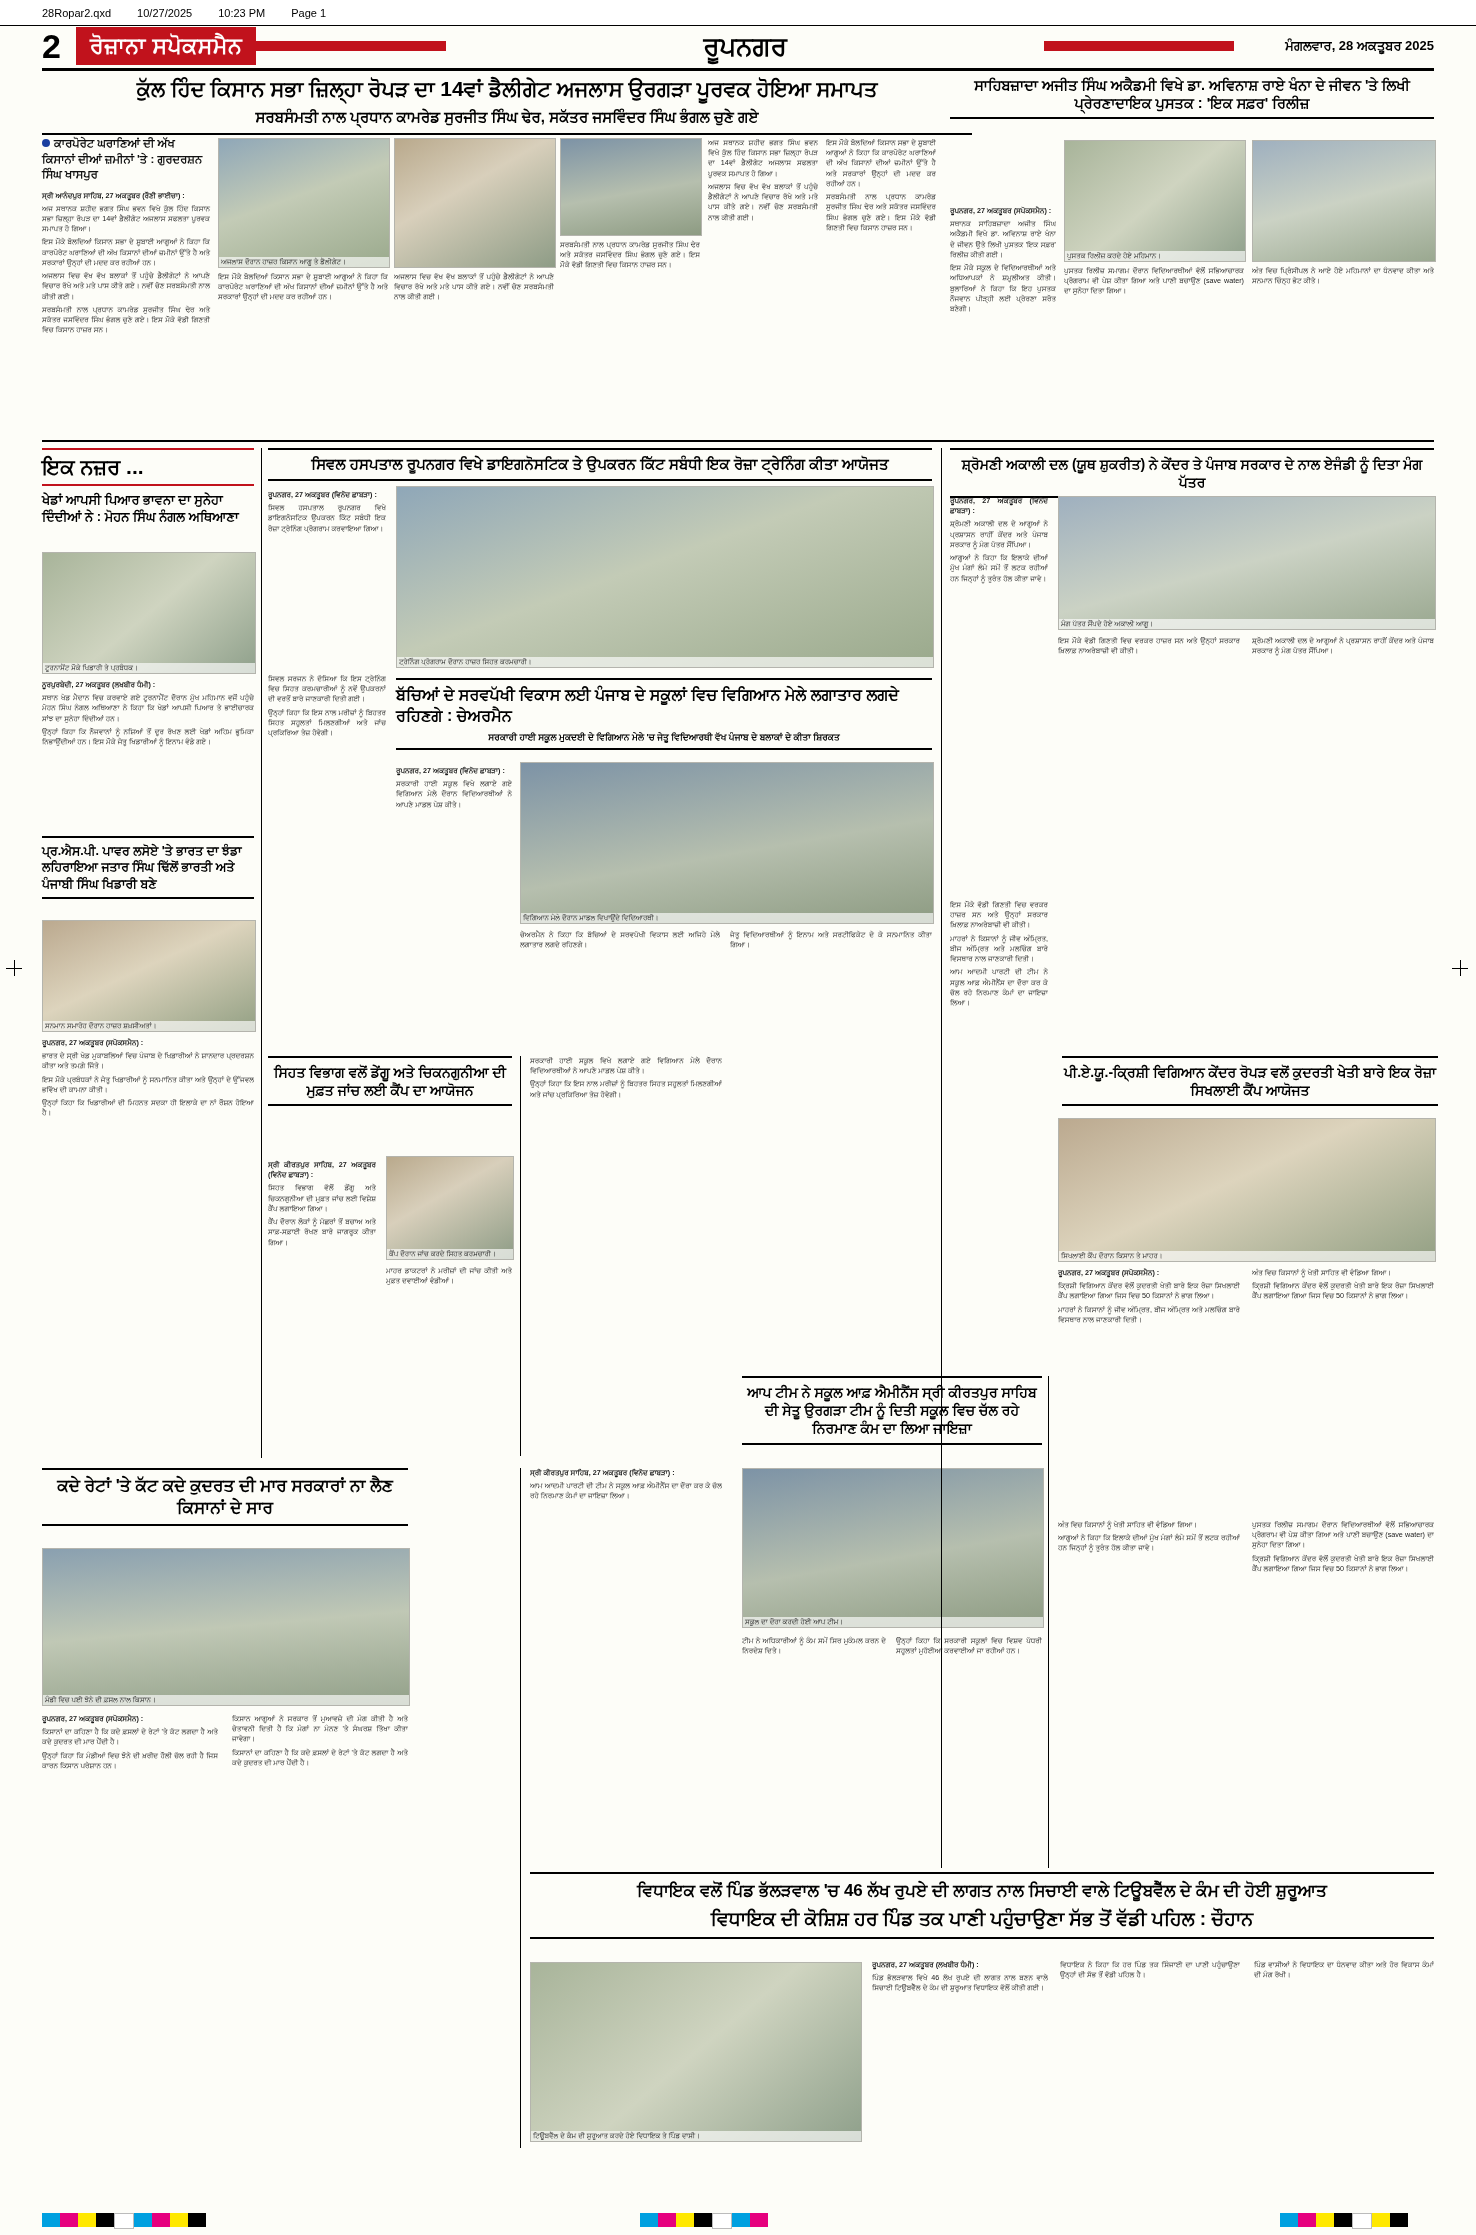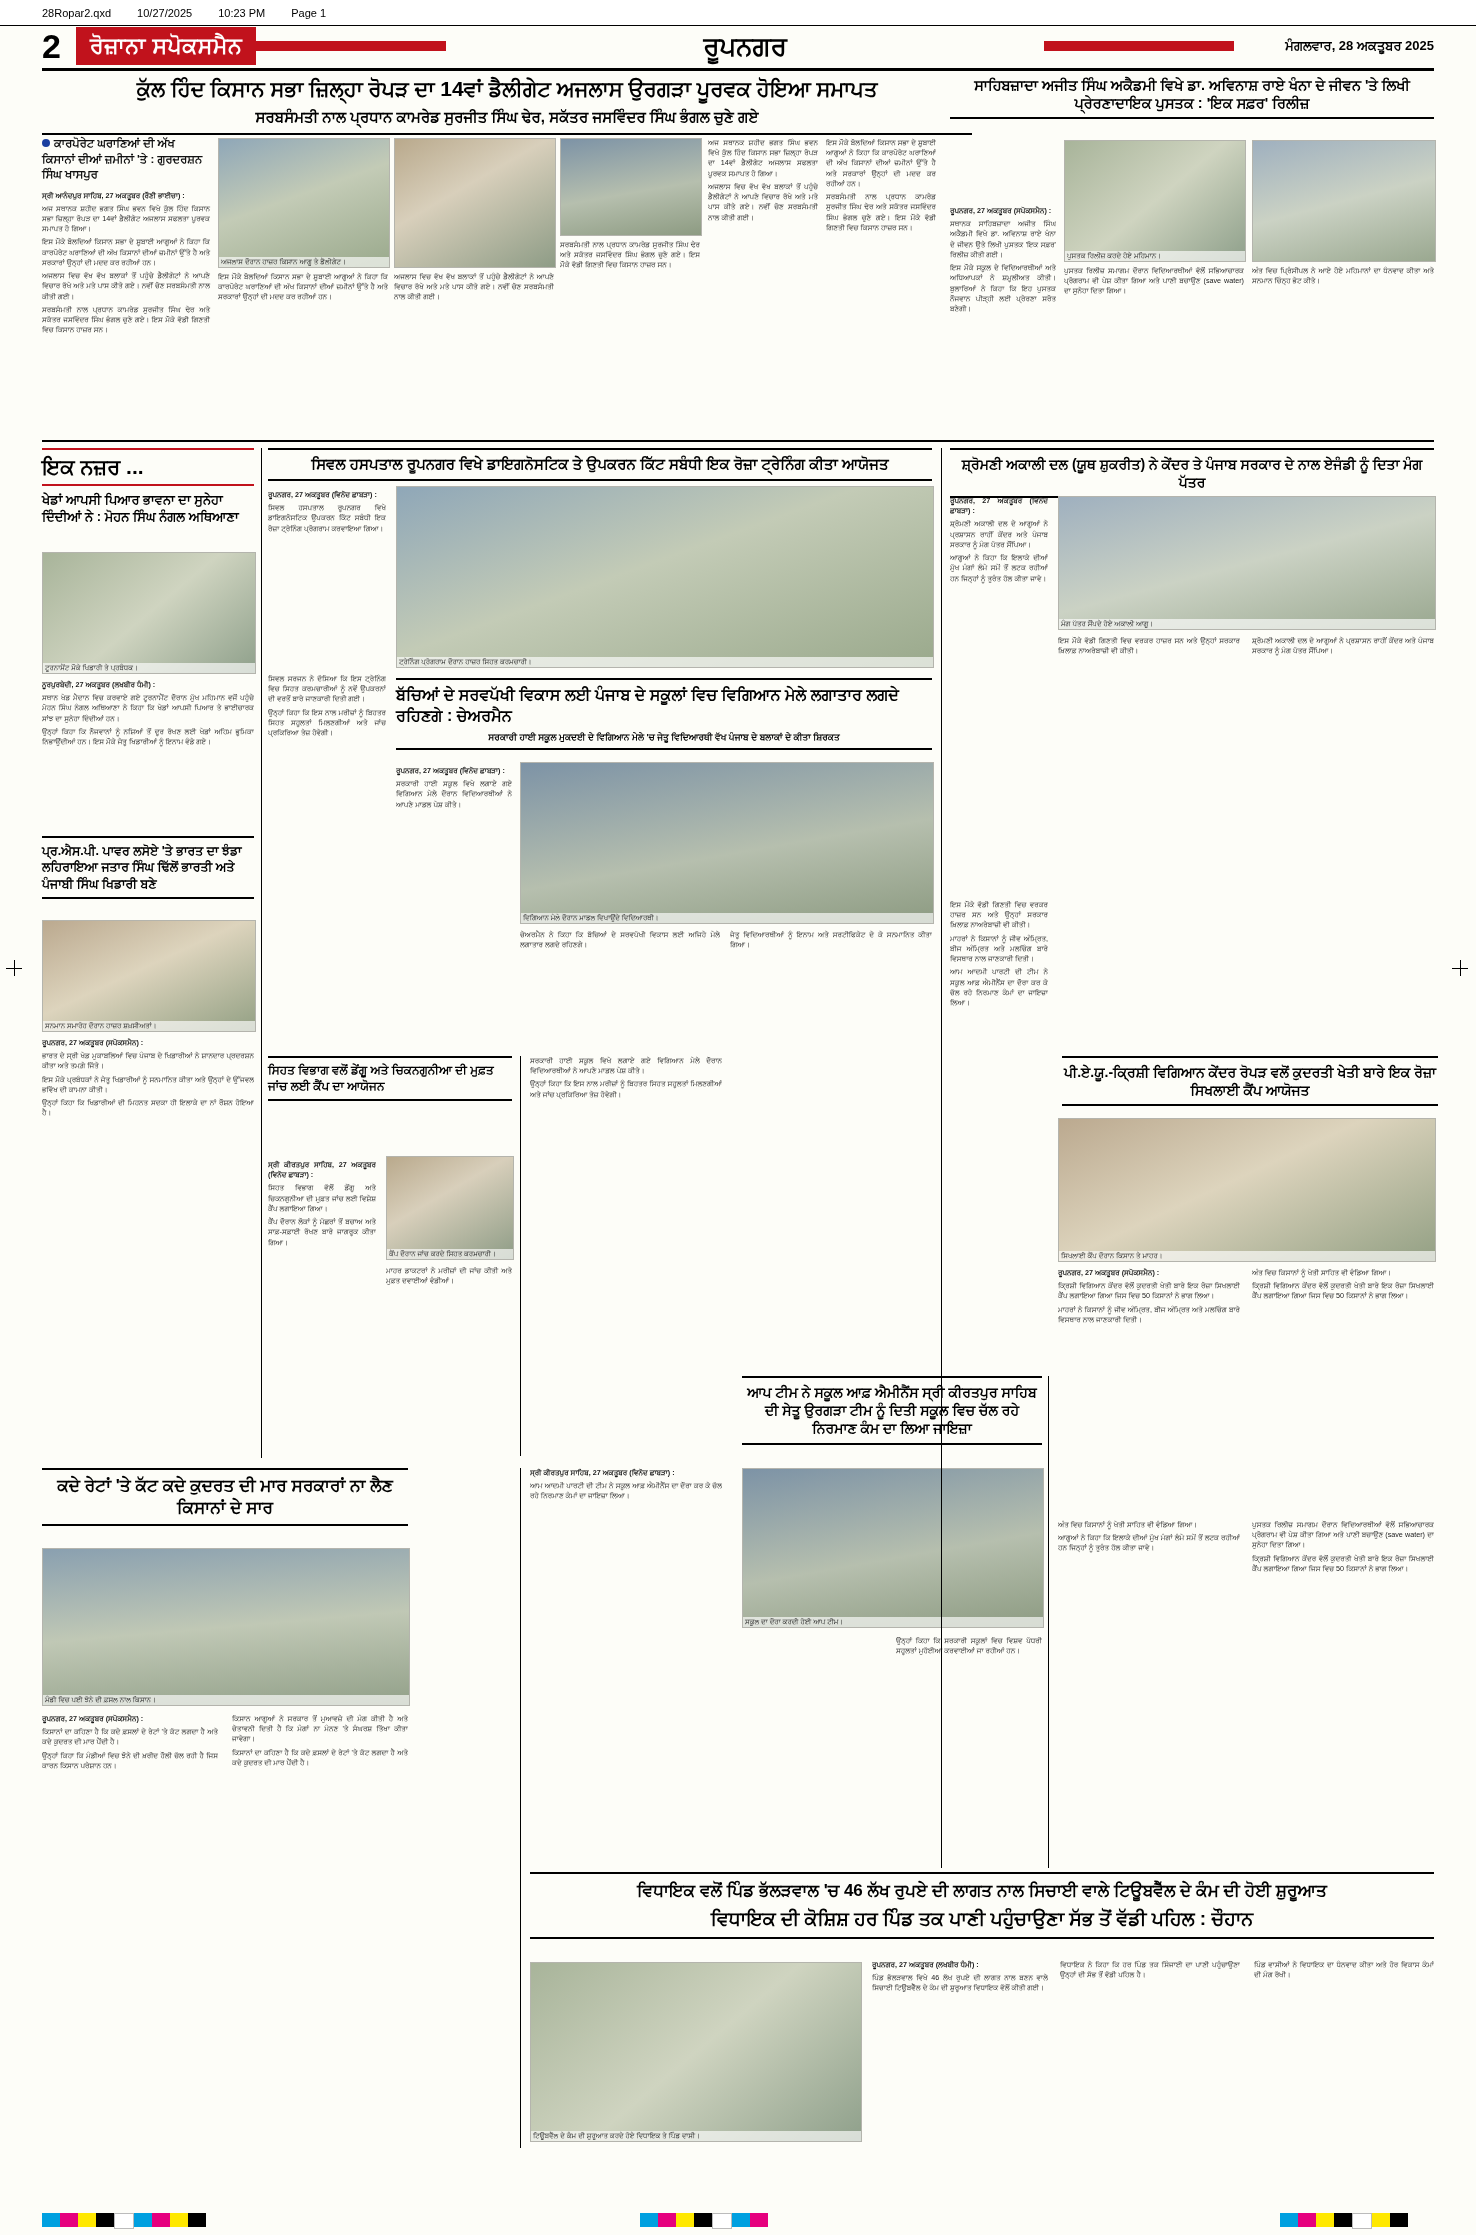--- a/index.html
+++ b/index.html
@@ -242,21 +242,21 @@
   </div>
   <div class="txt" style="position:absolute;top:930px;left:520px;width:200px;height:116px;overflow:hidden;">
     <p>ਚੇਅਰਮੈਨ ਨੇ ਕਿਹਾ ਕਿ ਬੱਚਿਆਂ ਦੇ ਸਰਵਪੱਖੀ ਵਿਕਾਸ ਲਈ ਅਜਿਹੇ ਮੇਲੇ ਲਗਾਤਾਰ ਲਗਦੇ ਰਹਿਣਗੇ।</p>
   </div>
   <div class="txt" style="position:absolute;top:930px;left:730px;width:202px;height:116px;overflow:hidden;">
     <p>ਜੇਤੂ ਵਿਦਿਆਰਥੀਆਂ ਨੂੰ ਇਨਾਮ ਅਤੇ ਸਰਟੀਫਿਕੇਟ ਦੇ ਕੇ ਸਨਮਾਨਿਤ ਕੀਤਾ ਗਿਆ।</p>
   </div>
 
   <div style="position:absolute;top:1056px;left:268px;width:244px;">
     <div class="blackline" style="margin-bottom:5px;"></div>
-    <div class="hl" style="font-size:12px;line-height:1.3;">ਸਿਹਤ ਵਿਭਾਗ ਵਲੋਂ ਡੇਂਗੂ ਅਤੇ ਚਿਕਨਗੁਨੀਆ ਦੀ ਮੁਫ਼ਤ ਜਾਂਚ ਲਈ ਕੈਂਪ ਦਾ ਆਯੋਜਨ</div>
+    <div class="hl" style="font-size:14px;line-height:1.3;text-align:center;">ਸਿਹਤ ਵਿਭਾਗ ਵਲੋਂ ਡੇਂਗੂ ਅਤੇ ਚਿਕਨਗੁਨੀਆ ਦੀ ਮੁਫ਼ਤ ਜਾਂਚ ਲਈ ਕੈਂਪ ਦਾ ਆਯੋਜਨ</div>
     <div class="blackline" style="margin-top:5px;"></div>
   </div>
   <div class="txt" style="position:absolute;top:1160px;left:268px;width:108px;height:300px;overflow:hidden;">
     <p><span class="lead">ਸ੍ਰੀ ਕੀਰਤਪੁਰ ਸਾਹਿਬ, 27 ਅਕਤੂਬਰ (ਵਿਨੋਦ ਛਾਬੜਾ) :</span></p>
     <p>ਸਿਹਤ ਵਿਭਾਗ ਵੱਲੋਂ ਡੇਂਗੂ ਅਤੇ ਚਿਕਨਗੁਨੀਆ ਦੀ ਮੁਫ਼ਤ ਜਾਂਚ ਲਈ ਵਿਸ਼ੇਸ਼ ਕੈਂਪ ਲਗਾਇਆ ਗਿਆ।</p>
     <p>ਕੈਂਪ ਦੌਰਾਨ ਲੋਕਾਂ ਨੂੰ ਮੱਛਰਾਂ ਤੋਂ ਬਚਾਅ ਅਤੇ ਸਾਫ਼-ਸਫ਼ਾਈ ਰੱਖਣ ਬਾਰੇ ਜਾਗਰੂਕ ਕੀਤਾ ਗਿਆ।</p>
   </div>
   <div class="photo p-b" style="position:absolute;top:1156px;left:386px;width:126px;height:102px;">
     <div class="cap">ਕੈਂਪ ਦੌਰਾਨ ਜਾਂਚ ਕਰਦੇ ਸਿਹਤ ਕਰਮਚਾਰੀ।</div>
   </div>
@@ -317,20 +317,23 @@
     <div class="blackline" style="margin-bottom:5px;"></div>
     <div class="hl" style="font-size:14px;line-height:1.3;text-align:center;">ਆਪ ਟੀਮ ਨੇ ਸਕੂਲ ਆਫ਼ ਐਮੀਨੈਂਸ ਸ੍ਰੀ ਕੀਰਤਪੁਰ ਸਾਹਿਬ ਦੀ ਸੇਤੂ ਉਰਗੜਾ ਟੀਮ ਨੂੰ ਦਿਤੀ ਸਕੂਲ ਵਿਚ ਚੱਲ ਰਹੇ ਨਿਰਮਾਣ ਕੰਮ ਦਾ ਲਿਆ ਜਾਇਜ਼ਾ</div>
     <div class="blackline" style="margin-top:5px;"></div>
   </div>
   <div class="txt" style="position:absolute;top:1468px;left:530px;width:192px;height:190px;overflow:hidden;">
     <p><span class="lead">ਸ੍ਰੀ ਕੀਰਤਪੁਰ ਸਾਹਿਬ, 27 ਅਕਤੂਬਰ (ਵਿਨੋਦ ਛਾਬੜਾ) :</span></p>
     <p>ਆਮ ਆਦਮੀ ਪਾਰਟੀ ਦੀ ਟੀਮ ਨੇ ਸਕੂਲ ਆਫ਼ ਐਮੀਨੈਂਸ ਦਾ ਦੌਰਾ ਕਰ ਕੇ ਚੱਲ ਰਹੇ ਨਿਰਮਾਣ ਕੰਮਾਂ ਦਾ ਜਾਇਜ਼ਾ ਲਿਆ।</p>
   </div>
   <div class="photo p-c" style="position:absolute;top:1468px;left:742px;width:300px;height:158px;">
     <div class="cap">ਸਕੂਲ ਦਾ ਦੌਰਾ ਕਰਦੀ ਹੋਈ ਆਪ ਟੀਮ।</div>
+  </div>
+  <div class="txt" style="position:absolute;top:1636px;left:742px;width:144px;height:226px;overflow:hidden;">
+    <p>ਟੀਮ ਨੇ ਅਧਿਕਾਰੀਆਂ ਨੂੰ ਕੰਮ ਸਮੇਂ ਸਿਰ ਮੁਕੰਮਲ ਕਰਨ ਦੇ ਨਿਰਦੇਸ਼ ਦਿਤੇ।</p>
   </div>
   <div class="txt" style="position:absolute;top:1636px;left:896px;width:146px;height:226px;overflow:hidden;">
     <p>ਉਨ੍ਹਾਂ ਕਿਹਾ ਕਿ ਸਰਕਾਰੀ ਸਕੂਲਾਂ ਵਿਚ ਵਿਸ਼ਵ ਪੱਧਰੀ ਸਹੂਲਤਾਂ ਮੁਹੱਈਆ ਕਰਵਾਈਆਂ ਜਾ ਰਹੀਆਂ ਹਨ।</p>
   </div>
 
   <div class="txt" style="position:absolute;top:1520px;left:1058px;width:182px;height:340px;overflow:hidden;">
     <p>ਅੰਤ ਵਿਚ ਕਿਸਾਨਾਂ ਨੂੰ ਖੇਤੀ ਸਾਹਿਤ ਵੀ ਵੰਡਿਆ ਗਿਆ।</p>
     <p>ਆਗੂਆਂ ਨੇ ਕਿਹਾ ਕਿ ਇਲਾਕੇ ਦੀਆਂ ਮੁੱਖ ਮੰਗਾਂ ਲੰਮੇ ਸਮੇਂ ਤੋਂ ਲਟਕ ਰਹੀਆਂ ਹਨ ਜਿਨ੍ਹਾਂ ਨੂੰ ਤੁਰੰਤ ਹੱਲ ਕੀਤਾ ਜਾਵੇ।</p>
   </div>
   <div class="txt" style="position:absolute;top:1520px;left:1252px;width:182px;height:340px;overflow:hidden;">

